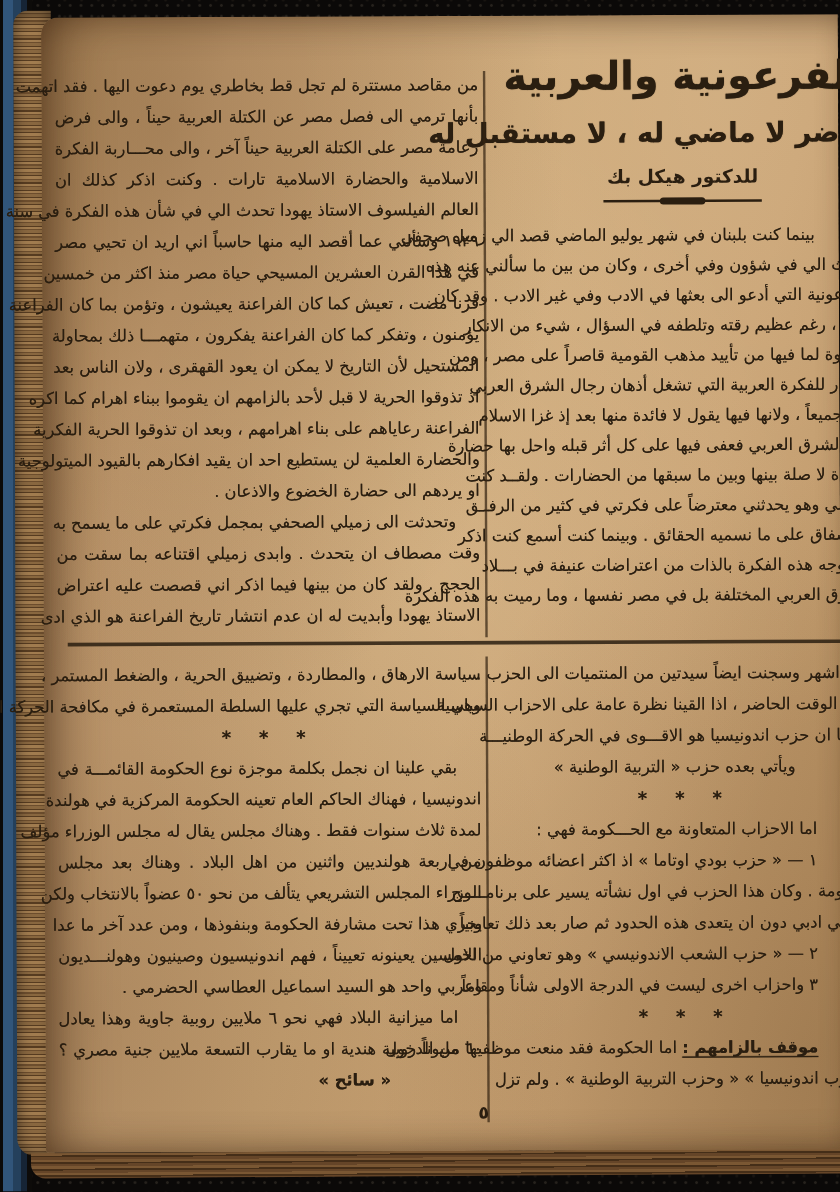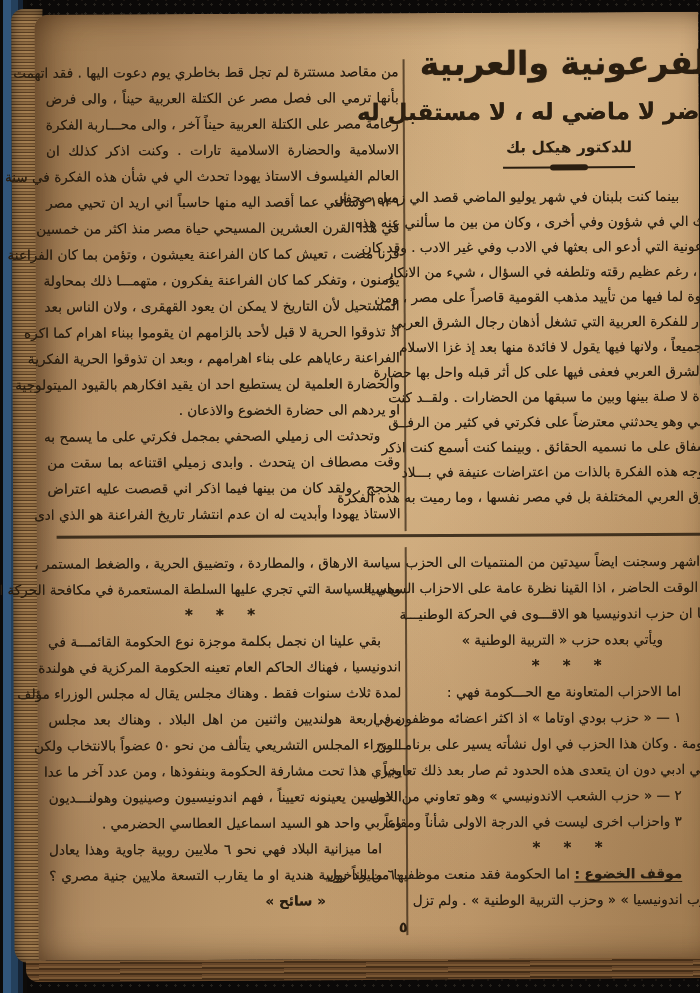--- a/index.html
+++ b/index.html
@@ -147,21 +147,21 @@
       <div class="tline">وجدنا ان حزب اندونيسيا هو الاقـــوى في الحركة الوطنيـــة</div>
       <div class="tline nj ind3">ويأتي بعده حزب « التربية الوطنية »</div>
       <div class="tline stars">* * *</div>
       <div class="tline nj ind2">اما الاحزاب المتعاونة مع الحـــكومة فهي :</div>
       <div class="tline ind2">١ — « حزب بودي اوتاما » اذ اكثر اعضائه موظفون في</div>
       <div class="tline">الحكومة . وكان هذا الحزب في اول نشأته يسير على برنامـــــج</div>
       <div class="tline">اخلاقي ادبي دون ان يتعدى هذه الحدود ثم صار بعد ذلك تعاونياً .</div>
       <div class="tline nj ind2">٢ — « حزب الشعب الاندونيسي » وهو تعاوني من الاول .</div>
       <div class="tline nj ind2">٣ واحزاب اخرى ليست في الدرجة الاولى شأناً ومقاماً</div>
       <div class="tline stars">* * *</div>
-      <div class="tline ind2"><span class="lead">موقف الخضوع :</span> اما الحكومة فقد منعت موظفيها من الدخول</div>
+      <div class="tline ind2"><span class="lead">موقف بالزامهم :</span> اما الحكومة فقد منعت موظفيها من الدخول</div>
       <div class="tline">« حزب اندونيسيا » « وحزب التربية الوطنية » . ولم تزل</div>
     </div>
   <div class="col col-ll">
       <div class="tline">سياسة الارهاق ، والمطاردة ، وتضييق الحرية ، والضغط المستمر ،</div>
       <div class="tline">وهي السياسة التي تجري عليها السلطة المستعمرة في مكافحة الحركة الوطنية .</div>
       <div class="tline stars">* * *</div>
       <div class="tline ind">بقي علينا ان نجمل بكلمة موجزة نوع الحكومة القائمـــة في</div>
       <div class="tline">اندونيسيا ، فهناك الحاكم العام تعينه الحكومة المركزية في هولندة</div>
       <div class="tline">لمدة ثلاث سنوات فقط . وهناك مجلس يقال له مجلس الوزراء مؤلف</div>
       <div class="tline">من اربعة هولنديين واثنين من اهل البلاد . وهناك بعد مجلس</div>

